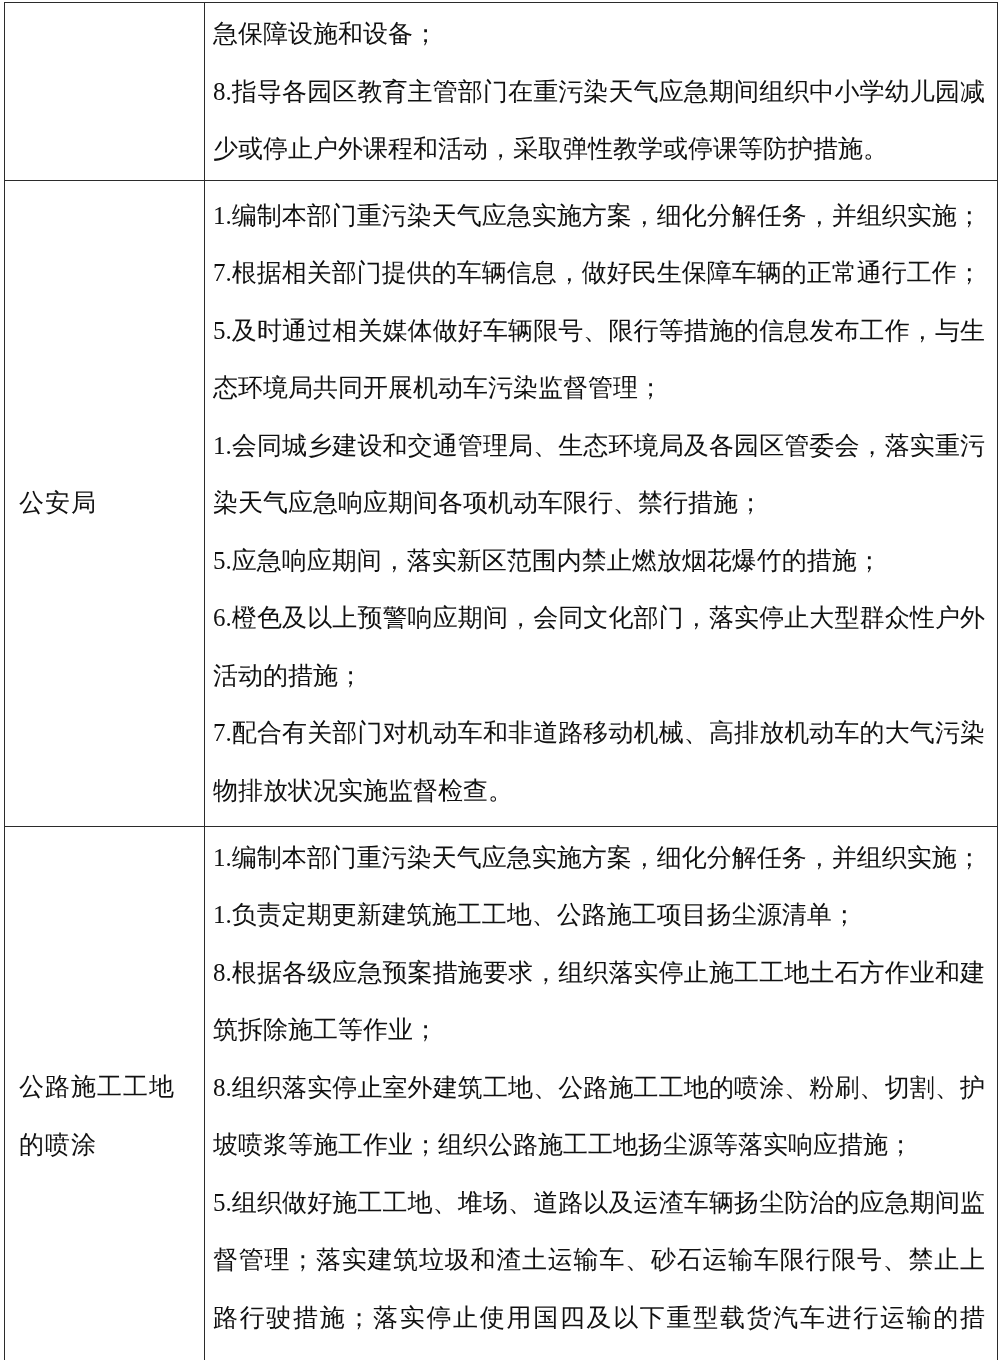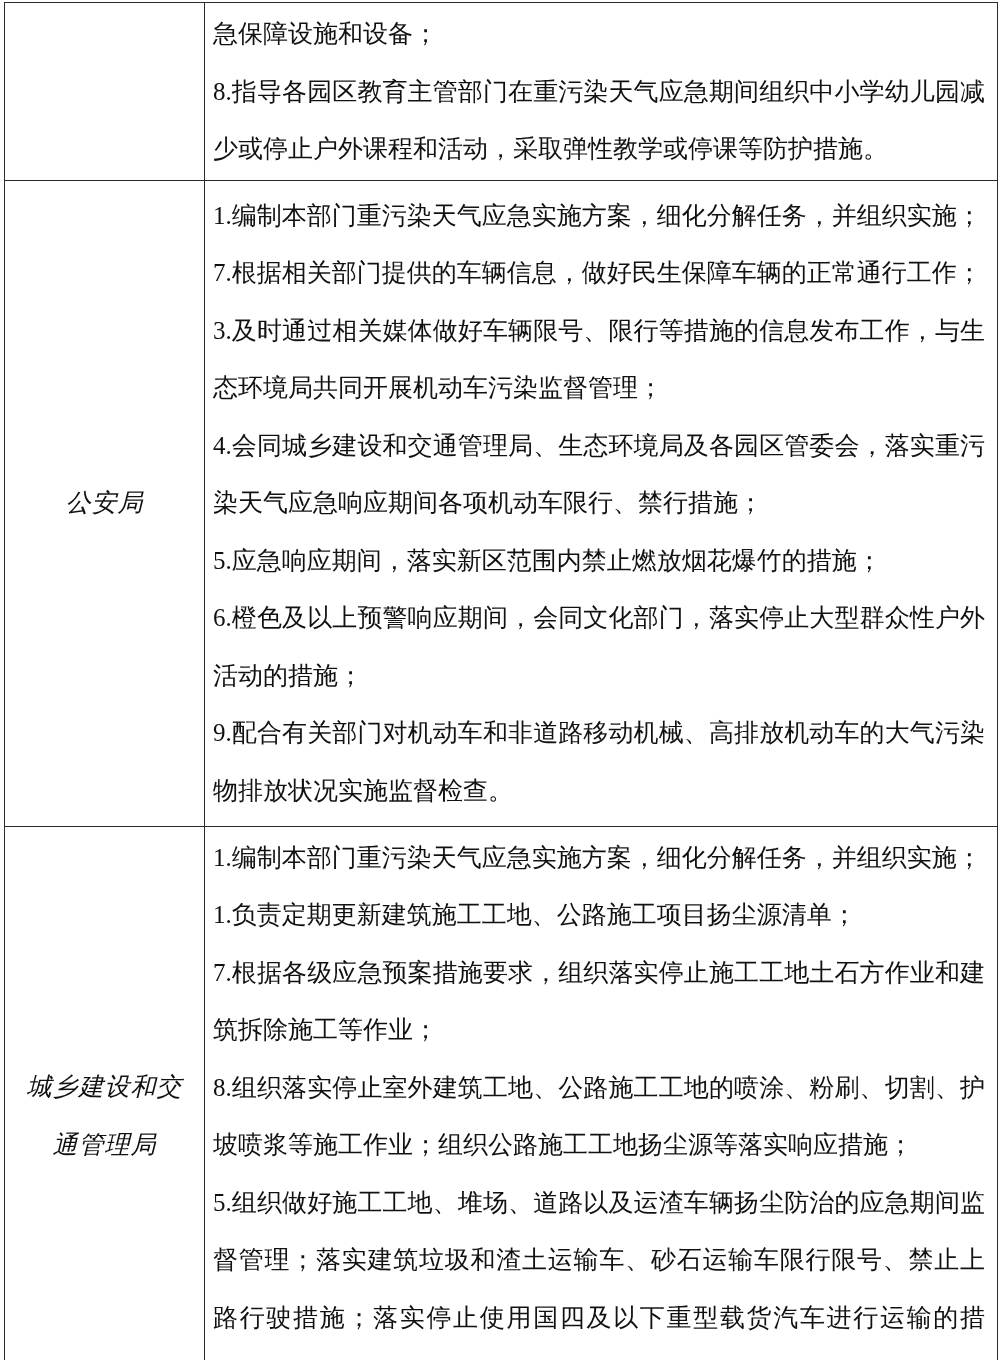--- a/index.html
+++ b/index.html
@@ -29,27 +29,26 @@
   }
   table.doc-table td {
     border: 1px solid #2b2b2b;
   }
   tr.row-top    { height: 176px; }
   tr.row-police { height: 646px; }
   tr.row-constr { height: 524px; }
   tr.row-constr td { border-bottom: 5px solid #000000; }
   td.dept-cell {
     width: 200px;
-    text-align: center;
+    text-align: left;
     vertical-align: middle;
     font-size: 25px;
     line-height: 58px;
     padding: 0 14px;
     letter-spacing: 1px;
-    font-style: italic;
   }
   td.duties-cell {
     vertical-align: middle;
     padding: 2px 12px 2px 8px;
     font-size: 25px;
     line-height: 57.5px;
   }
   p.duty {
     margin: 0;
     text-align: justify;
@@ -77,35 +76,35 @@
       </td>
     </tr>
 
     <tr class="row-police">
       <td class="dept-cell">
         <span>公安局</span>
       </td>
       <td class="duties-cell">
         <p class="duty">1.编制本部门重污染天气应急实施方案，细化分解任务，并组织实施；</p>
         <p class="duty">7.根据相关部门提供的车辆信息，做好民生保障车辆的正常通行工作；</p>
-        <p class="duty">3.及时通过相关媒体做好车辆限号、限行等措施的信息发布工作，与生态环境局共同开展机动车污染监督管理；</p>
-        <p class="duty">4.会同城乡建设和交通管理局、生态环境局及各园区管委会，落实重污染天气应急响应期间各项机动车限行、禁行措施；</p>
+        <p class="duty">5.及时通过相关媒体做好车辆限号、限行等措施的信息发布工作，与生态环境局共同开展机动车污染监督管理；</p>
+        <p class="duty">1.会同城乡建设和交通管理局、生态环境局及各园区管委会，落实重污染天气应急响应期间各项机动车限行、禁行措施；</p>
         <p class="duty">5.应急响应期间，落实新区范围内禁止燃放烟花爆竹的措施；</p>
         <p class="duty">6.橙色及以上预警响应期间，会同文化部门，落实停止大型群众性户外活动的措施；</p>
-        <p class="duty">9.配合有关部门对机动车和非道路移动机械、高排放机动车的大气污染物排放状况实施监督检查。</p>
+        <p class="duty">7.配合有关部门对机动车和非道路移动机械、高排放机动车的大气污染物排放状况实施监督检查。</p>
       </td>
     </tr>
 
     <tr class="row-constr">
       <td class="dept-cell">
-        <span>城乡建设和交通管理局</span>
+        <span>公路施工工地的喷涂</span>
       </td>
       <td class="duties-cell">
         <p class="duty">1.编制本部门重污染天气应急实施方案，细化分解任务，并组织实施；</p>
         <p class="duty">1.负责定期更新建筑施工工地、公路施工项目扬尘源清单；</p>
-        <p class="duty">7.根据各级应急预案措施要求，组织落实停止施工工地土石方作业和建筑拆除施工等作业；</p>
+        <p class="duty">8.根据各级应急预案措施要求，组织落实停止施工工地土石方作业和建筑拆除施工等作业；</p>
         <p class="duty">8.组织落实停止室外建筑工地、公路施工工地的喷涂、粉刷、切割、护坡喷浆等施工作业；组织公路施工工地扬尘源等落实响应措施；</p>
         <p class="duty">5.组织做好施工工地、堆场、道路以及运渣车辆扬尘防治的应急期间监督管理；落实建筑垃圾和渣土运输车、砂石运输车限行限号、禁止上路行驶措施；落实停止使用国四及以下重型载货汽车进行运输的措施；</p>
       </td>
     </tr>
   </tbody>
     </table>
 </div>
 
 </body></html>

